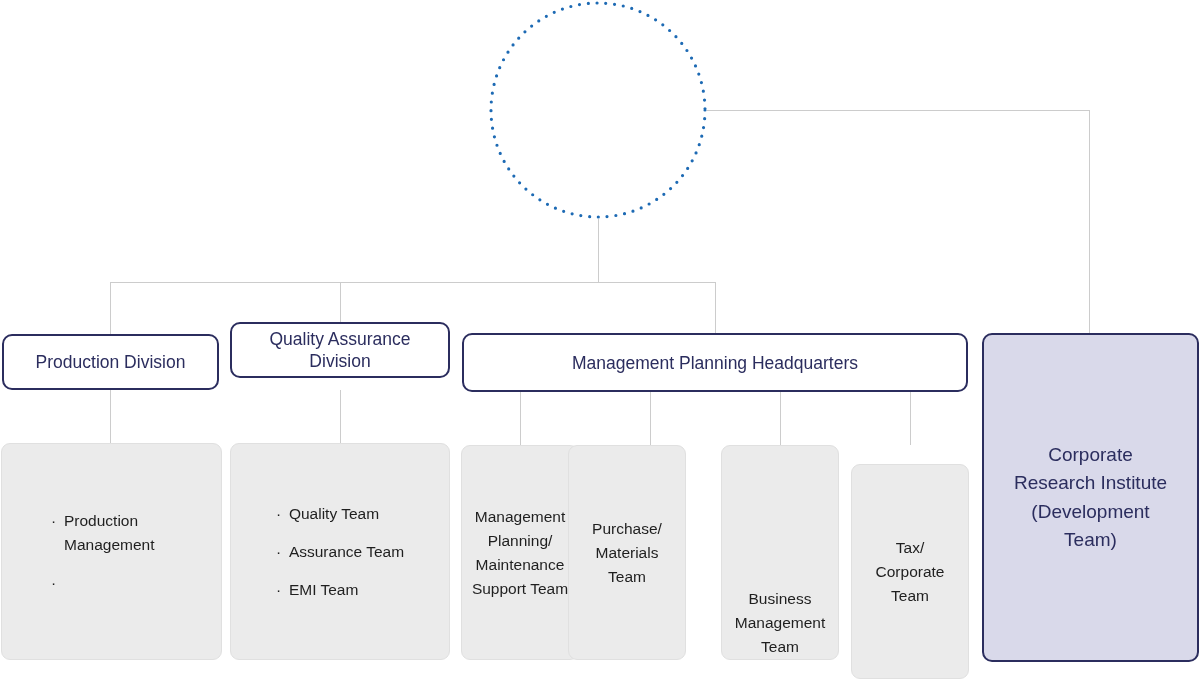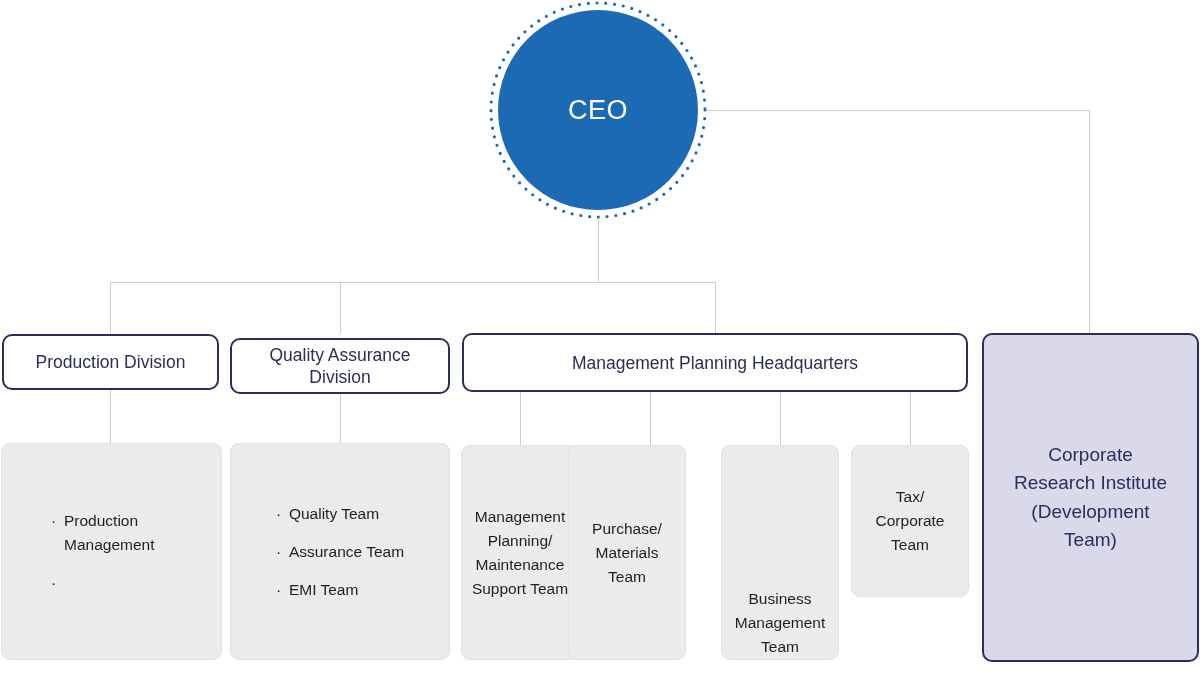--- a/index.html
+++ b/index.html
@@ -42,21 +42,21 @@
     border: 2px solid #2b2d5e;
     border-radius: 10px;
     color: #2b2d5e;
     display: flex; flex-direction: column;
     align-items: center; justify-content: center;
     text-align: center;
     font-size: 17.5px; font-weight: 500;
     line-height: 22px;
   }
   .div-box.production { left: 2px;   top: 334px; width: 217px; height: 56px; border-radius: 10px; }
-  .div-box.qa         { left: 230px; top: 338px; width: 220px; height: 56px; }
+  .div-box.qa         { left: 230px; top: 322px; width: 220px; height: 56px; }
   .div-box.mph        { left: 462px; top: 333px; width: 506px; height: 59px; }
   .div-box.institute  {
     left: 982px; top: 333px; width: 217px; height: 329px;
     background: #d9d9ea;
     font-size: 19px; line-height: 28.5px;
   }
 
   
   .team-box {
     position: absolute;
@@ -67,21 +67,21 @@
     font-size: 15.5px;
     display: flex; flex-direction: column;
     align-items: center; justify-content: center;
   }
   .team-box.bulleted { align-items: center; }
   .team-box.prod { left: 1px;   top: 443px; width: 221px; height: 217px; }
   .team-box.qat  { left: 230px; top: 443px; width: 220px; height: 217px; }
   .team-box.t1   { left: 461px; top: 445px; width: 118px; height: 215px; }
   .team-box.t2   { left: 568px; top: 445px; width: 118px; height: 215px; }
   .team-box.t3   { left: 721px; top: 445px; width: 118px; height: 215px; justify-content: flex-end; }
-  .team-box.t4   { left: 851px; top: 445px; width: 118px; height: 152px; }
+  .team-box.t4   { left: 851px; top: 464px; width: 118px; height: 215px; }
 
   .bullet-list { display: flex; flex-direction: column; gap: 14px; text-align: left; }
   .bullet-item { display: flex; align-items: flex-start; line-height: 24px; }
   .bullet-dot  { width: 13px; flex: 0 0 13px; text-align: left; }
   .team-box.prod .bullet-text { width: 108px; }
   .team-box.qat  .bullet-text { white-space: nowrap; }
 
   .center-lines { text-align: center; line-height: 24px; }
 </style>
 </head>
@@ -100,23 +100,20 @@
   <div class="line v" style="left:340px; top:390px; height:53px;"></div>
   <div class="line v" style="left:520px; top:392px; height:53px;"></div>
   <div class="line v" style="left:650px; top:392px; height:53px;"></div>
   <div class="line v" style="left:780px; top:392px; height:53px;"></div>
   <div class="line v" style="left:910px; top:392px; height:53px;"></div>
 
   <div class="ceo-ring">
     <svg width="220" height="220" viewBox="0 0 220 220">
       <circle cx="110" cy="110" r="107" fill="none" stroke="#1d6ab4" stroke-width="3.2" stroke-linecap="round" stroke-dasharray="0 8.82"></circle>
     </svg>
-    <div class="ceo-circle">
-      <span>CEO</span>
-    </div>
   </div>
 
   <div class="div-box production">
     <div>Production Division</div>
   </div>
 
   <div class="div-box qa">
     <div>Quality Assurance</div>
     <div>Division</div>
   </div>

